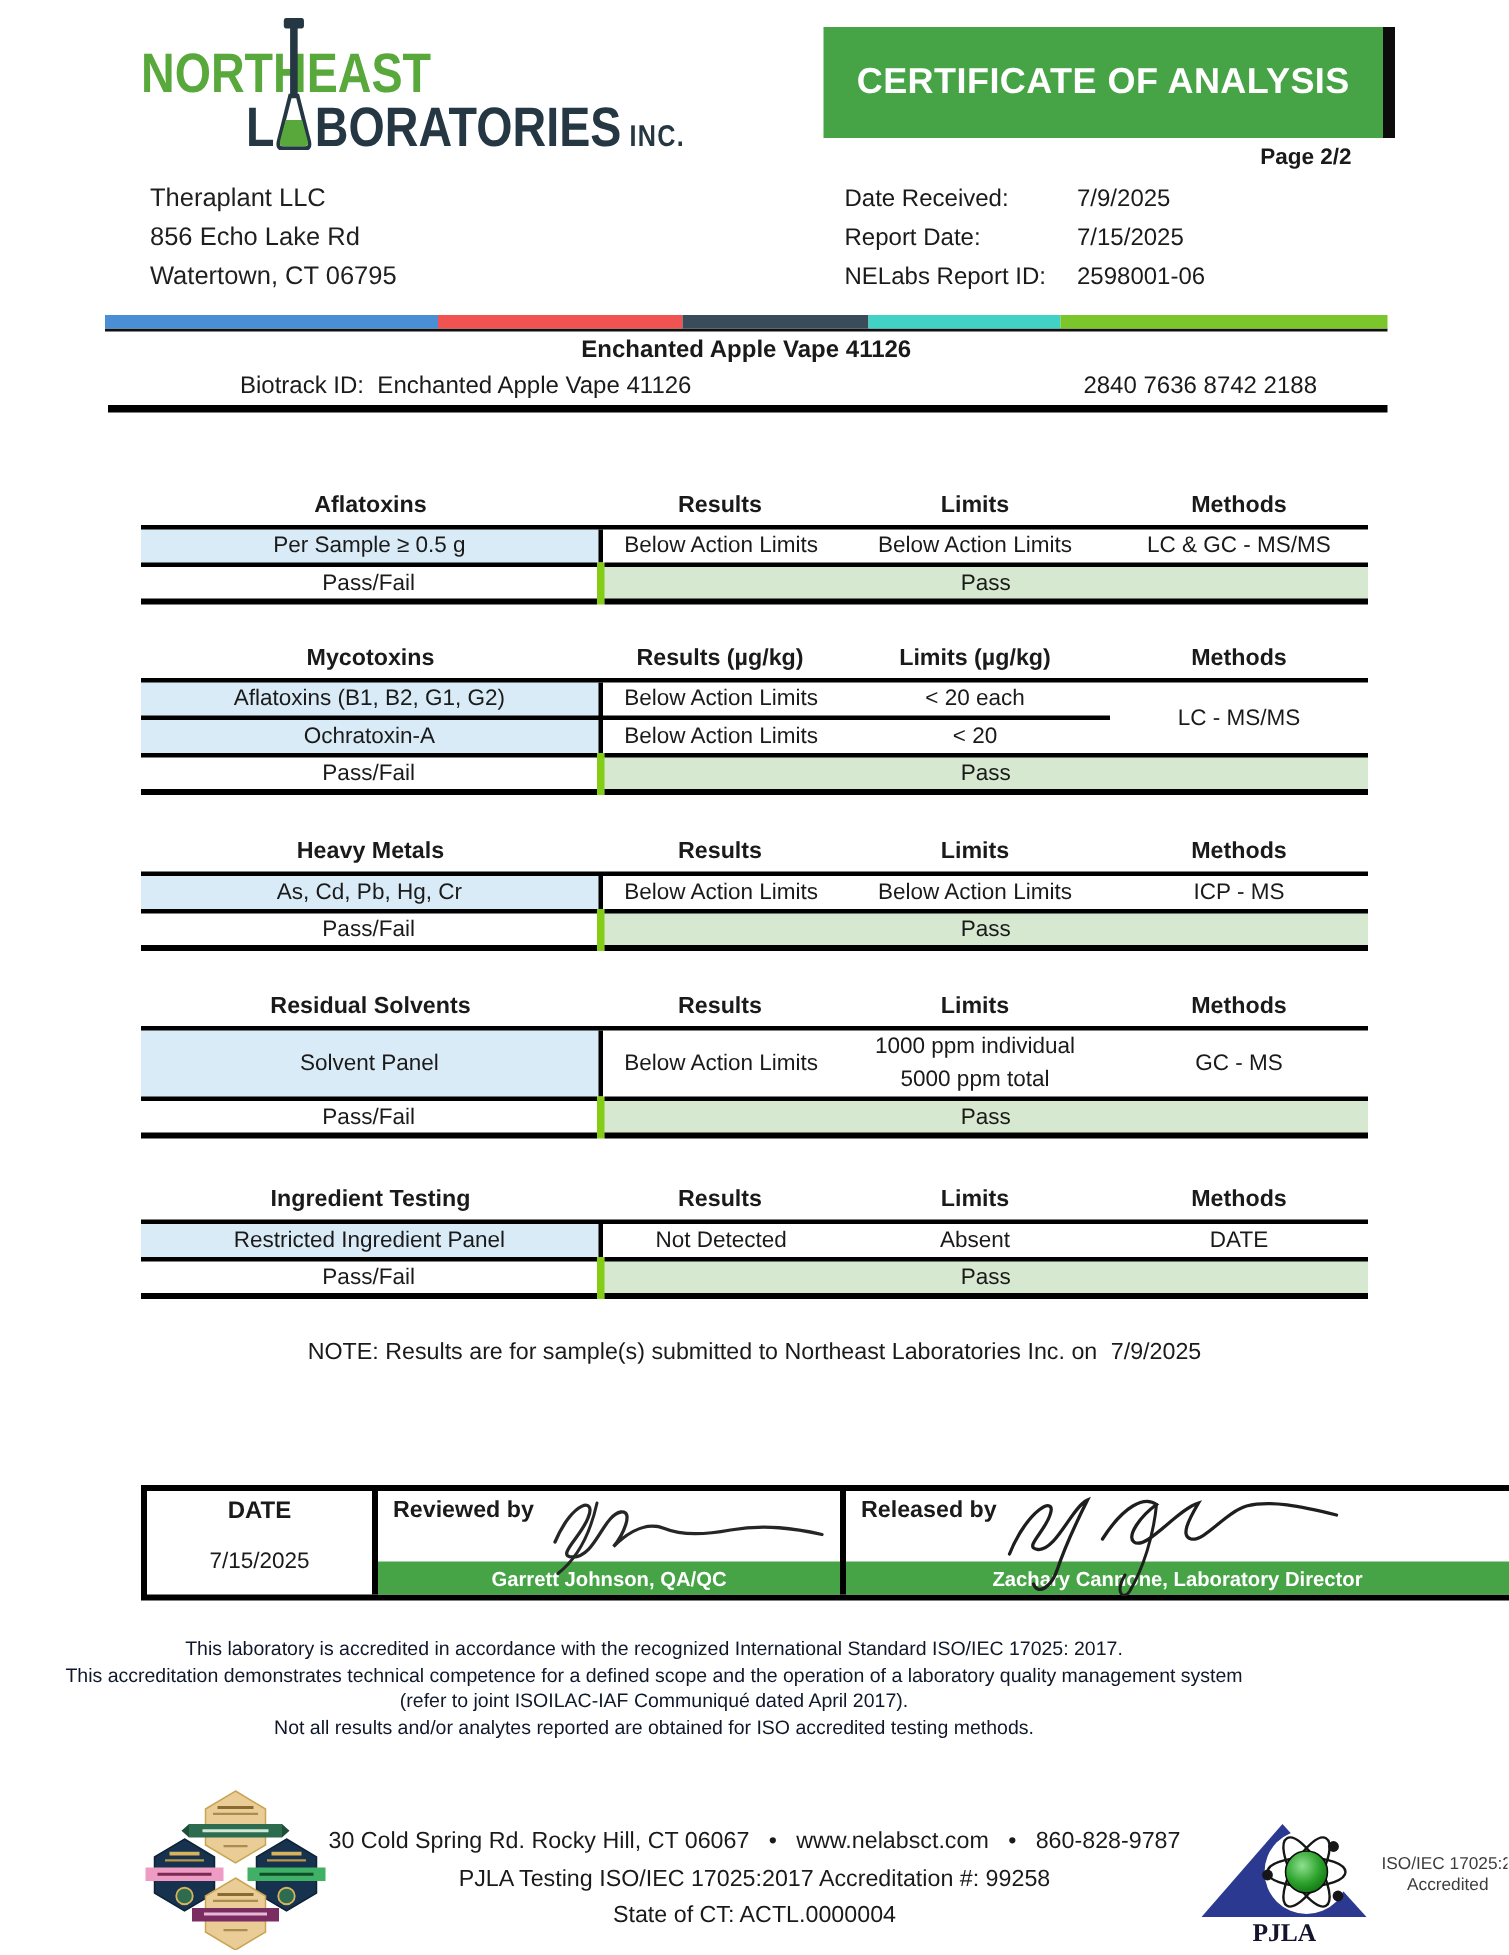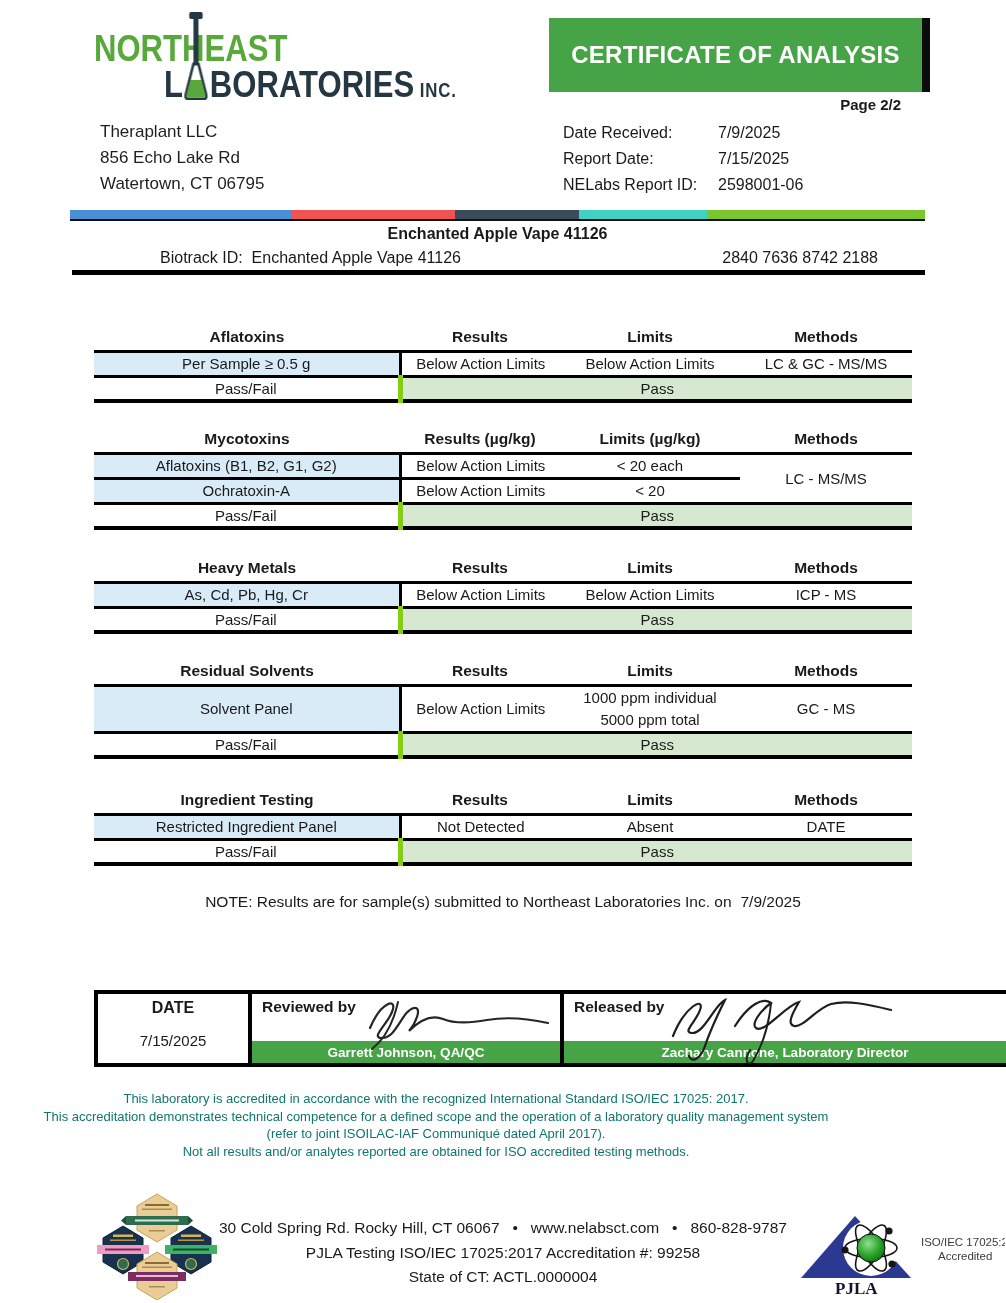--- a/index.html
+++ b/index.html
@@ -69,21 +69,21 @@
   .sig-date .val { font-size:15px; margin-top:15px; }
   .sig-mid  { width:312px; border-left:4px solid #000; }
   .sig-right{ flex:1; border-left:4px solid #000; }
   .sig-lbl { position:absolute; left:10px; top:4px; font-weight:bold; font-size:15.5px; }
   .sig-bar { position:absolute; left:0; bottom:0; width:100%; height:22px; background:var(--accent-green,#46A446);
              display:flex; align-items:center; justify-content:center; }
   .sig-bar span { color:#fff; font-weight:bold; font-size:13.5px; }
   .sig-svg { position:absolute; z-index:2; }
   
   .accreditation { position:absolute; left:0; top:1090px; width:872px; text-align:center;
-                   font-size:13px; line-height:17.5px; color:#0f766e; }
+                   font-size:13px; line-height:17.5px; color:#0f172a; }
   
   .badges { position:absolute; left:95px; top:1192px; }
   .footer-text { position:absolute; left:0; top:1216px; width:1006px; text-align:center; font-size:15.5px; line-height:24.5px; }
   .footer-text .pre { white-space:pre; }
   .pjla { position:absolute; left:795px; top:1210px; }
 </style>
 </head>
 <body>
 
 <div class="logo">

